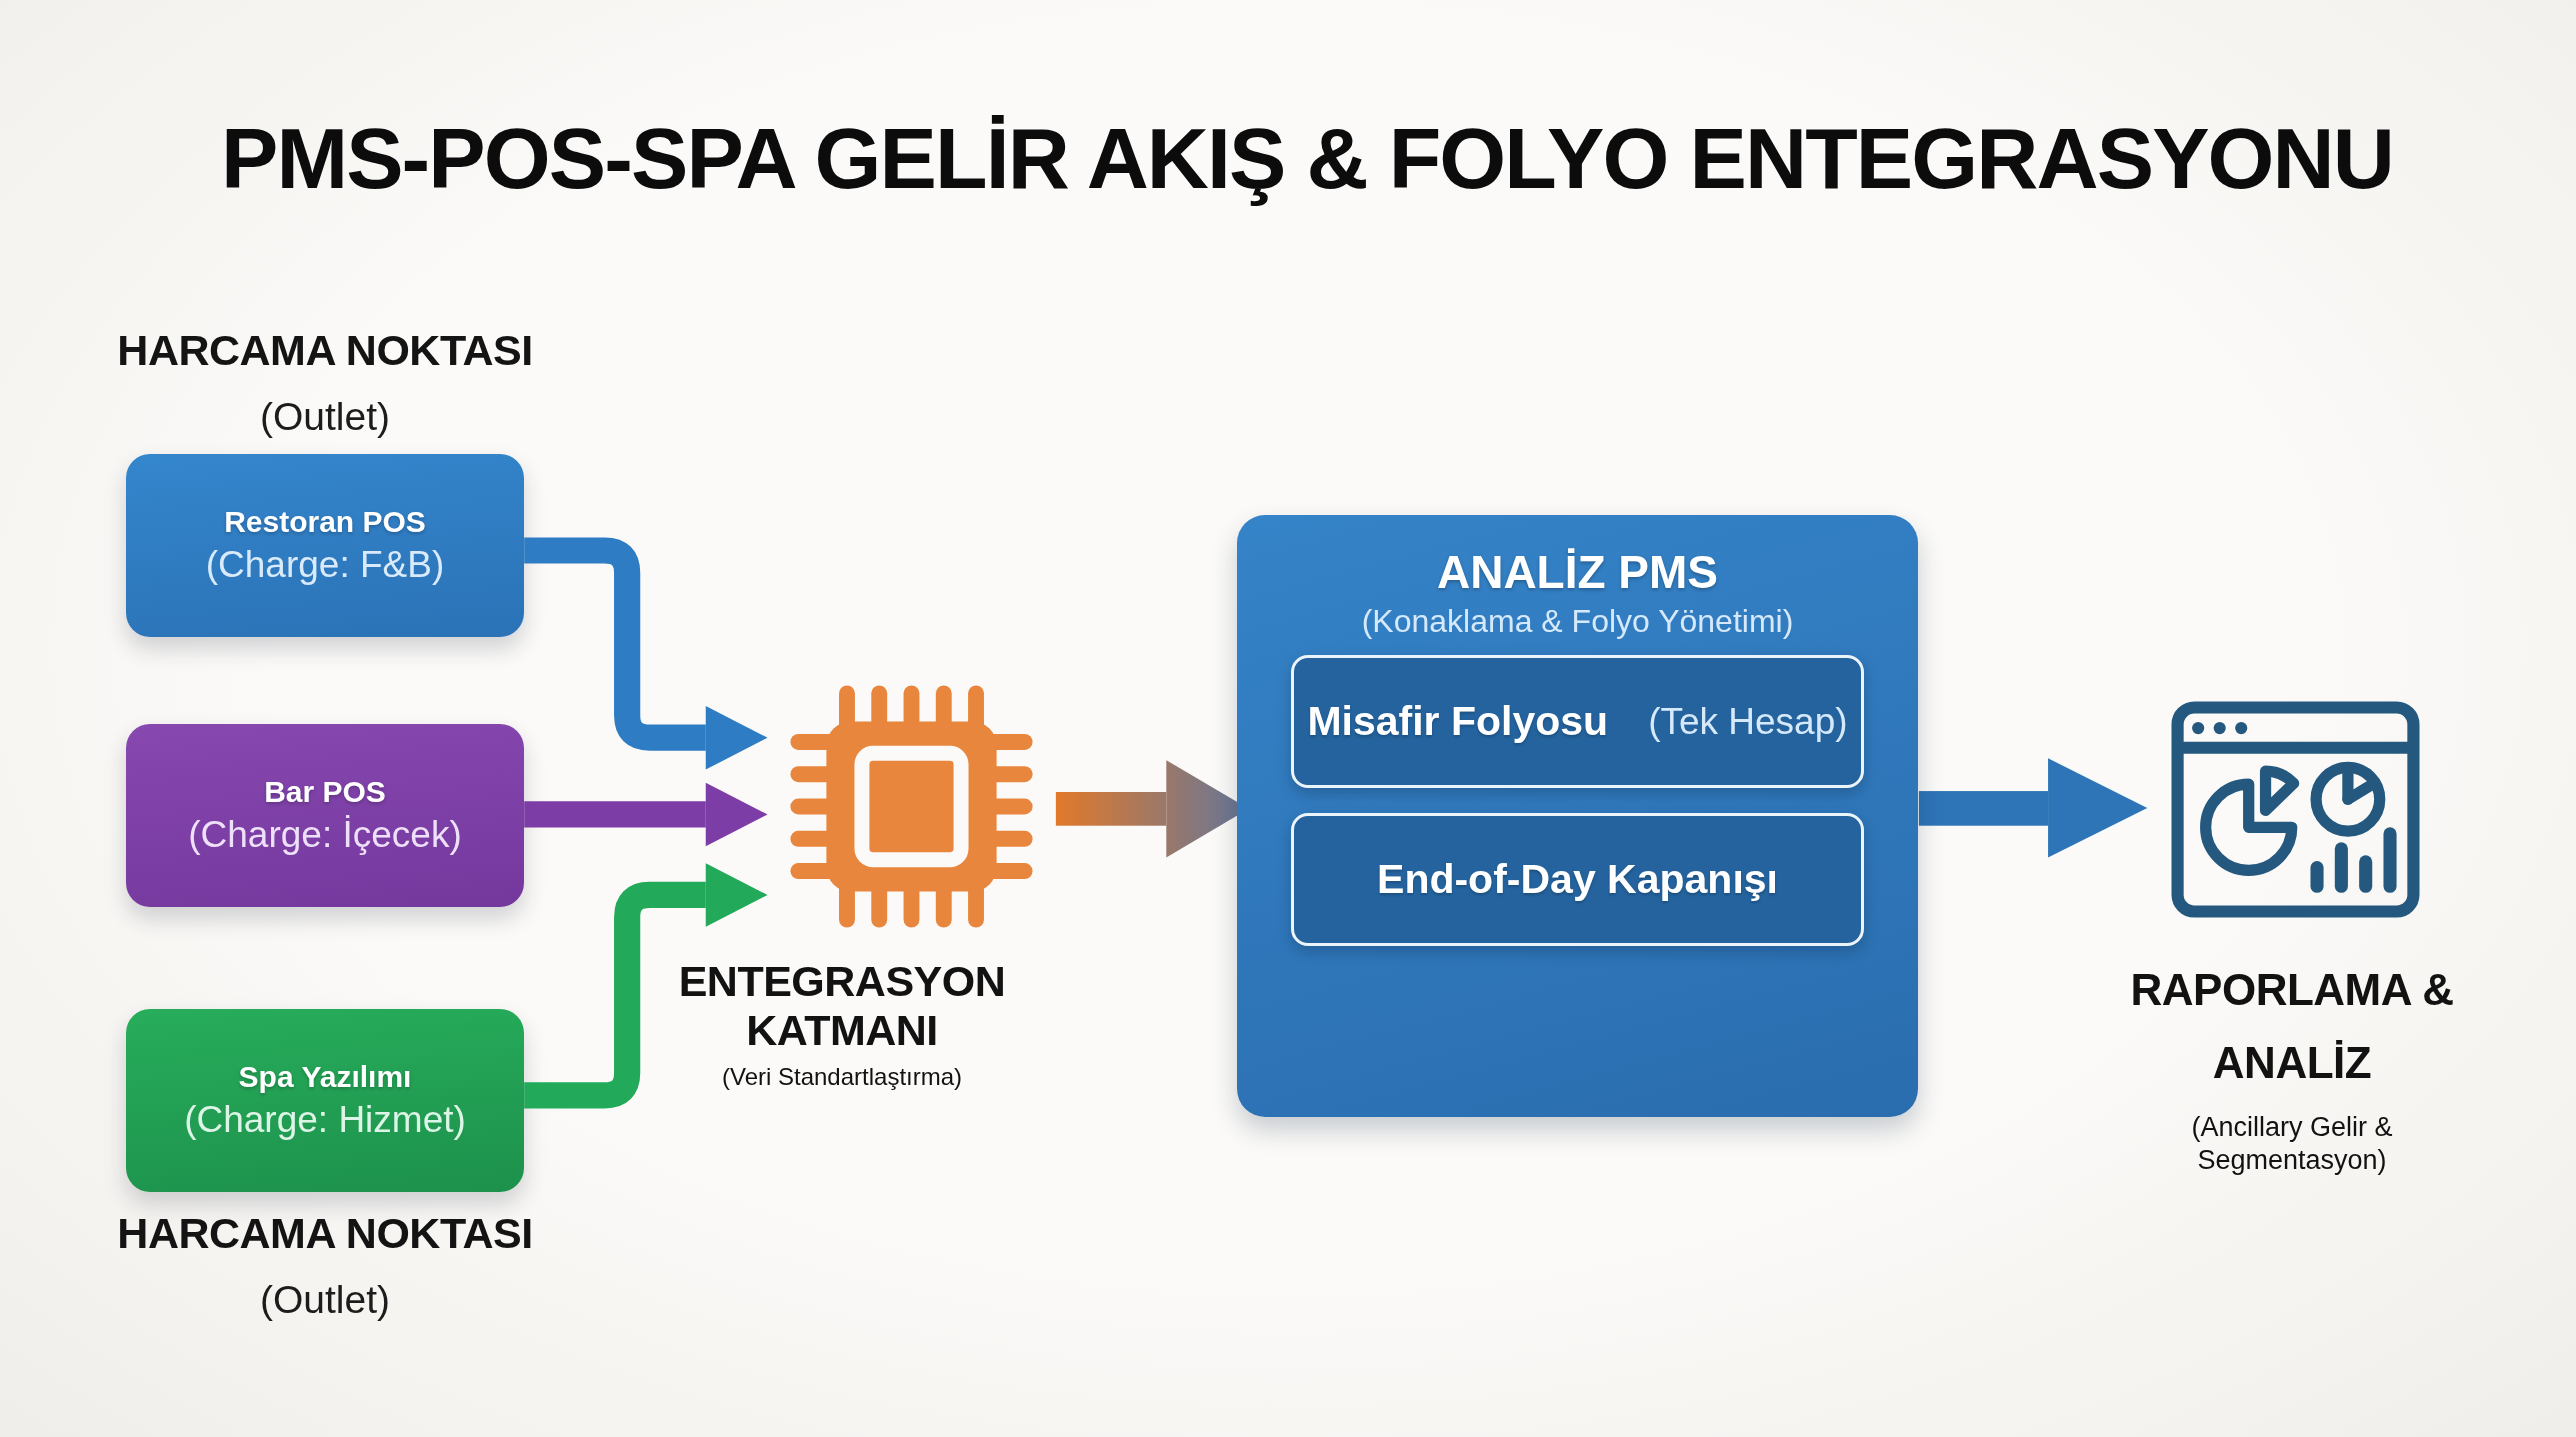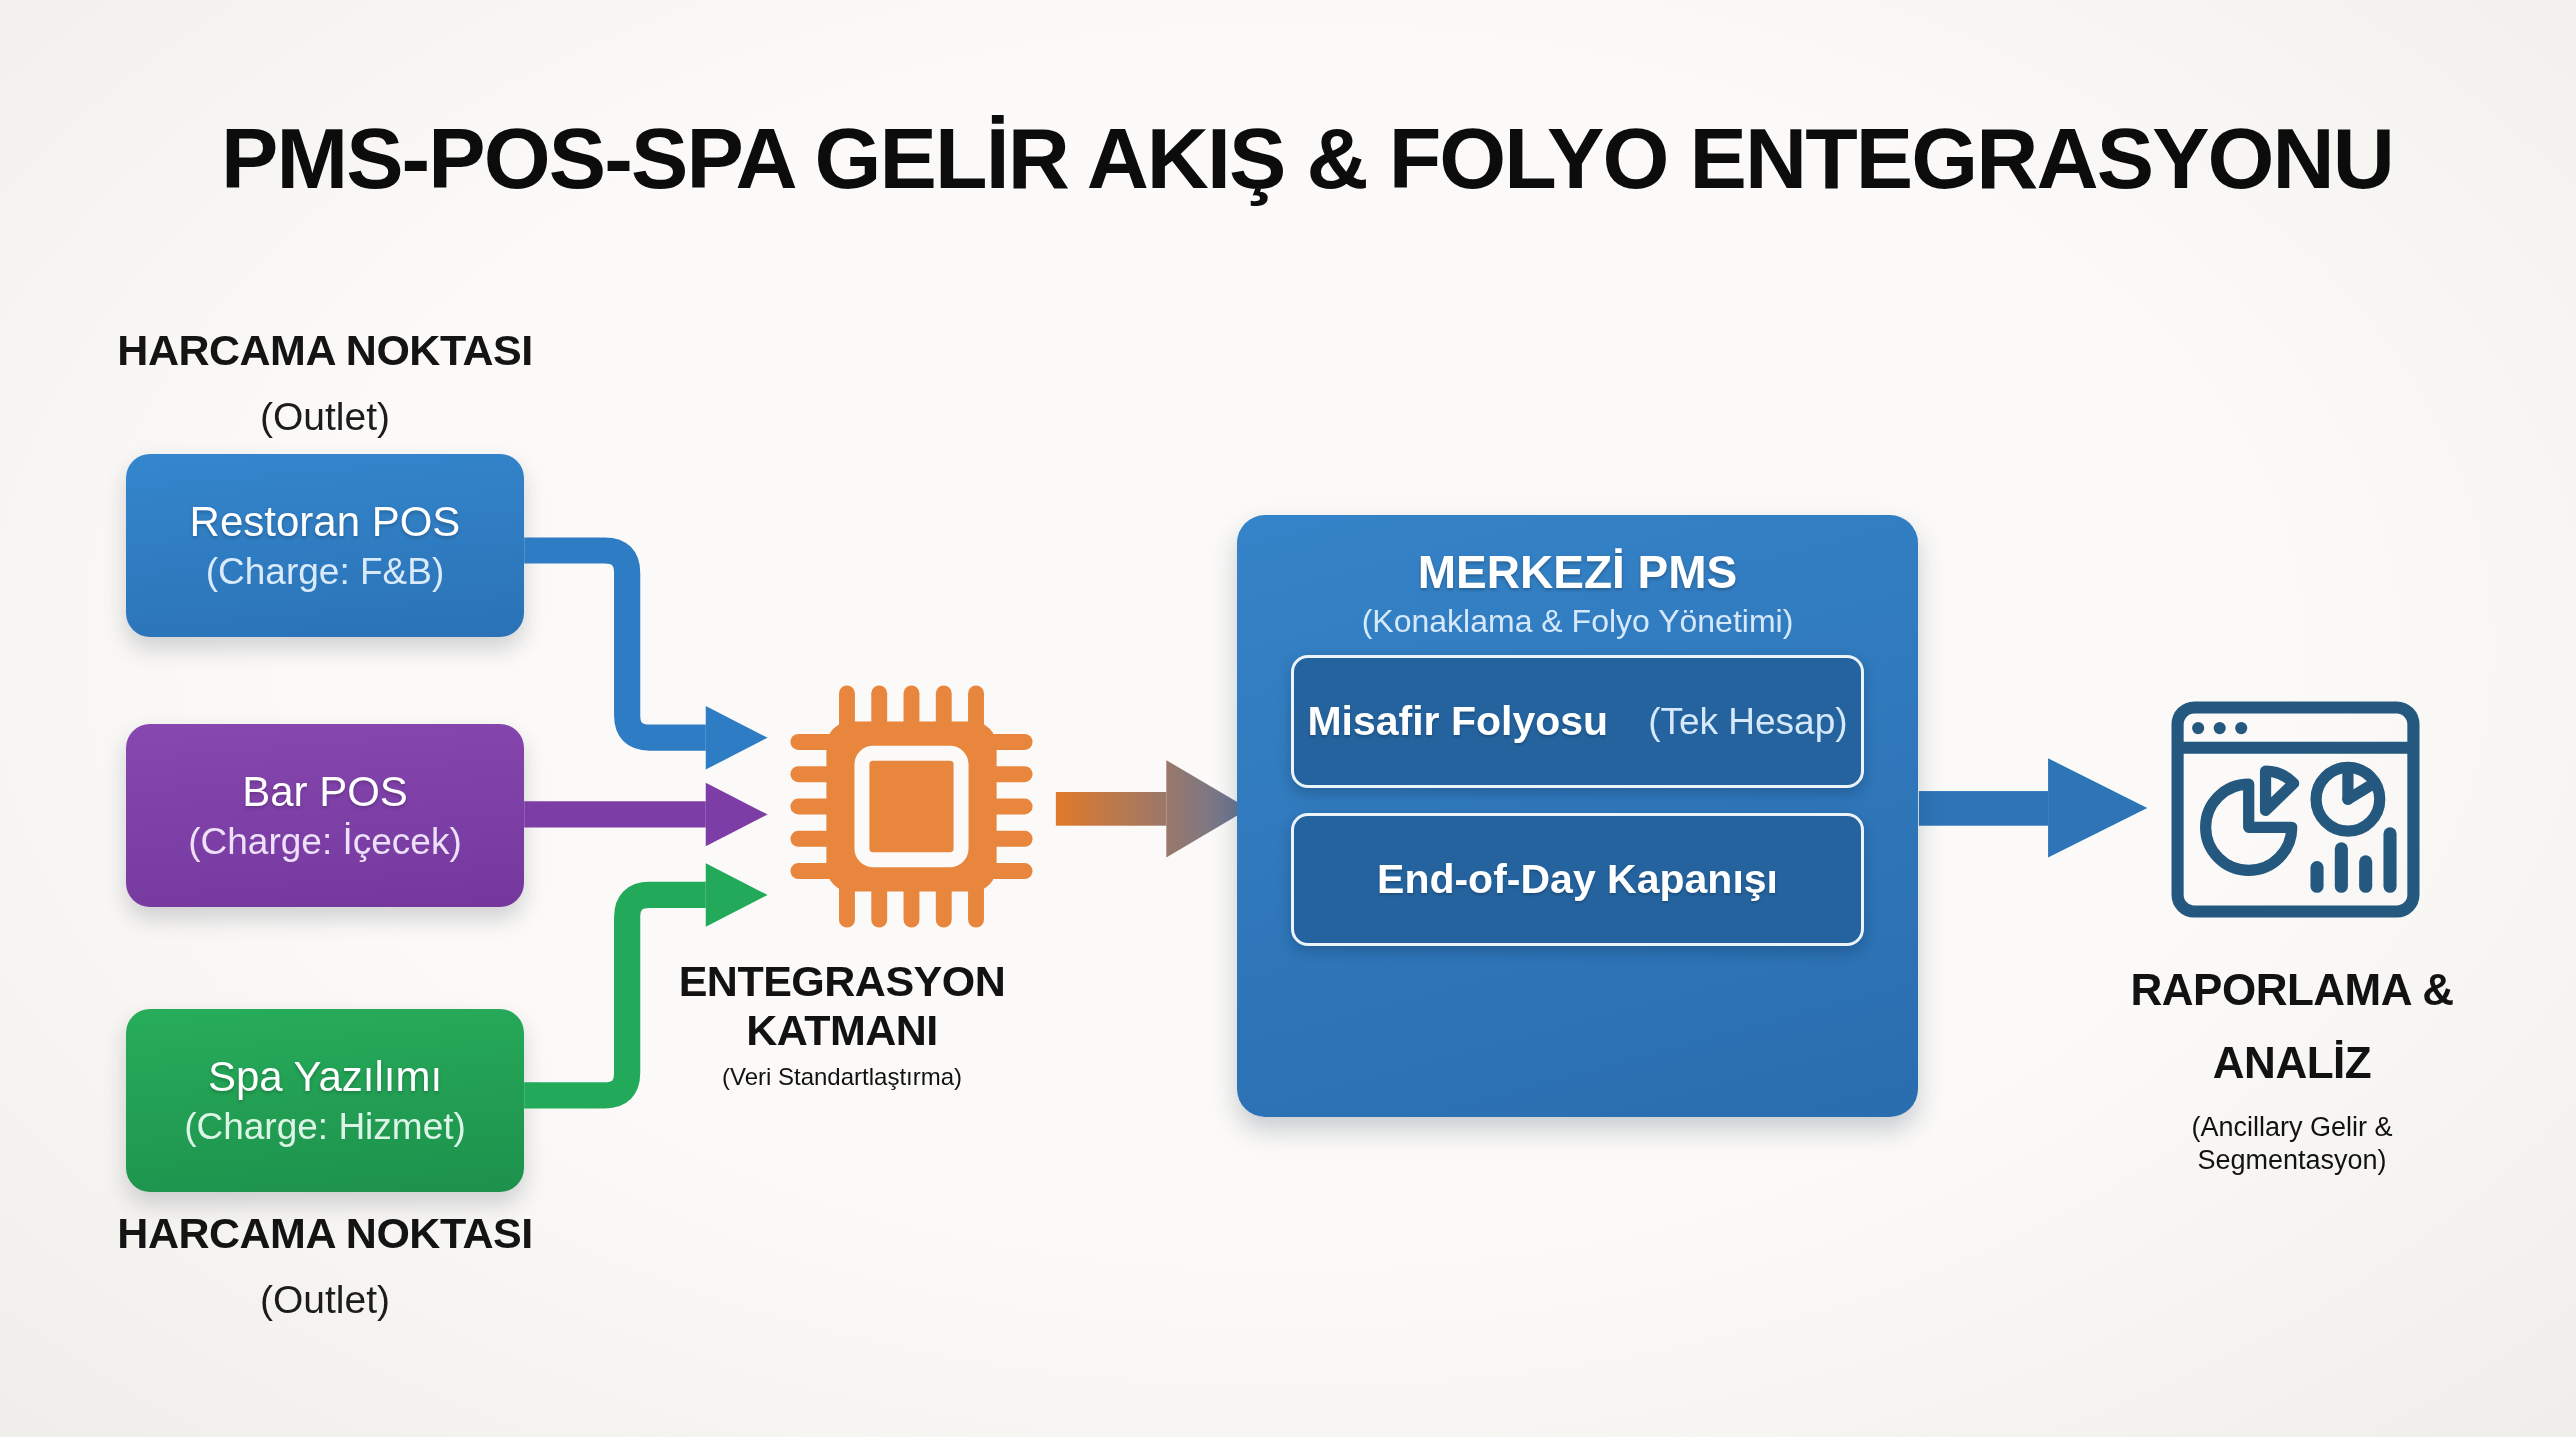--- a/index.html
+++ b/index.html
@@ -19,21 +19,21 @@
   .col-label .r{font-size:39px;font-weight:400;margin-top:20px;color:#1c1c1c;}
 
   .src{
     position:absolute;left:126px;width:398px;height:183px;border-radius:24px;
     display:flex;flex-direction:column;align-items:center;justify-content:center;gap:5.6px;
     box-shadow:0 11.2px 22.5px rgba(25,35,55,.18);
   }
   #src-restoran{top:454px;background:linear-gradient(175deg,#3486cd,#2b72b6);}
   #src-bar{top:724px;background:linear-gradient(175deg,#8748b0,#74389d);}
   #src-spa{top:1009px;background:linear-gradient(175deg,#27ad5b,#1d914c);}
-  .src .t{font-size:42px;font-weight:400;color:#ffffff;text-shadow:0 1.9px 3.7px rgba(0,0,0,.22);text-align:right;}
+  .src .t{font-size:30px;font-weight:700;color:#ffffff;text-shadow:0 1.9px 3.7px rgba(0,0,0,.22);text-align:right;}
   .src .s{font-size:37px;font-weight:400;}
   #src-restoran .s{color:#d9eafa;}
   #src-bar .s{color:#eee0f8;}
   #src-spa .s{color:#dcf5e6;}
 
   .int-label{position:absolute;left:608px;width:468px;top:957px;text-align:center;color:#121212;}
   .int-label .b{font-size:43px;font-weight:700;line-height:1.15;letter-spacing:-0.5px;}
   .int-label .r{font-size:24px;font-weight:400;margin-top:7.5px;white-space:nowrap;}
 
   #pms{
@@ -151,21 +151,21 @@
     <rect x="78" y="74" width="106" height="114" rx="12" fill="none" stroke="#fbfaf8" stroke-width="16"></rect>
   </svg>
 
   <div class="int-label">
     <div class="b">ENTEGRASYON</div>
     <div class="b">KATMANI</div>
     <div class="r">(Veri Standartlaştırma)</div>
   </div>
 
   <div id="pms">
-    <div class="pt">MERKEZİ PMS</div>
+    <div class="pt">ANALİZ PMS</div>
     <div class="ps">(Konaklama &amp; Folyo Yönetimi)</div>
     <div class="module" id="module-folio">
       <div class="mt">Misafir Folyosu</div>
       <div class="ms">(Tek Hesap)</div>
     </div>
     <div class="module" id="module-eod">
       <div class="mt">End-of-Day Kapanışı</div>
     </div>
   </div>
 

